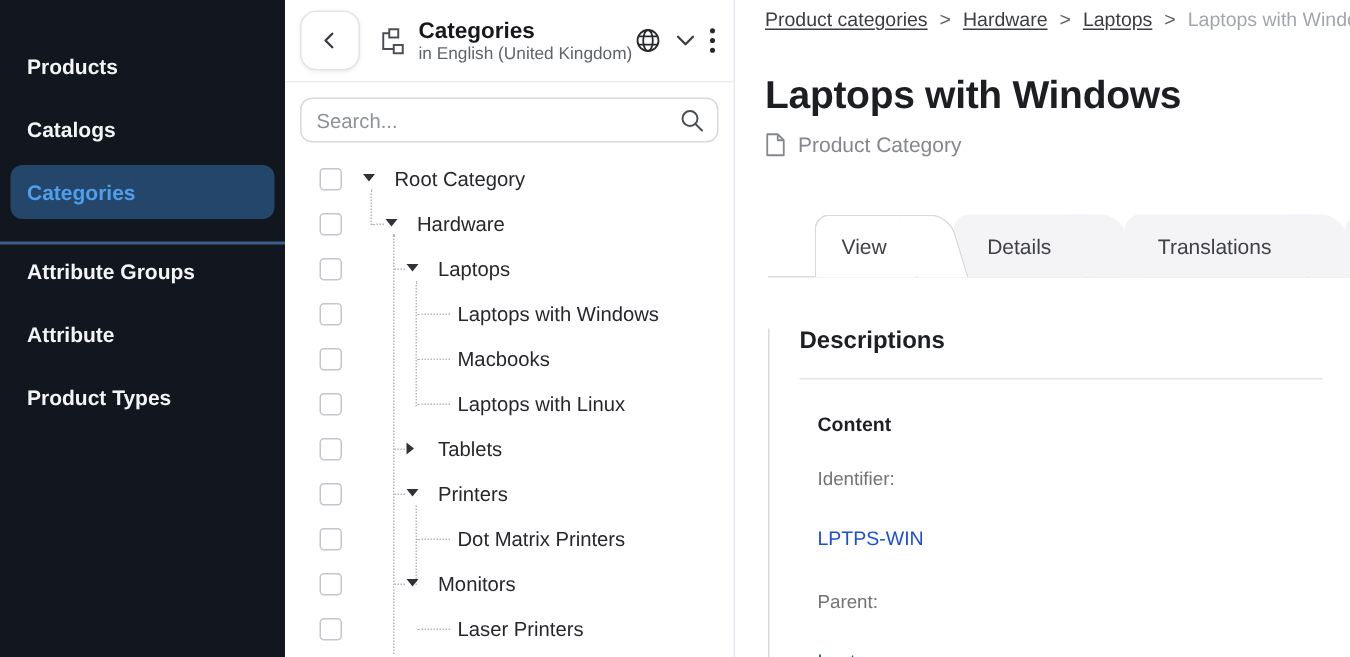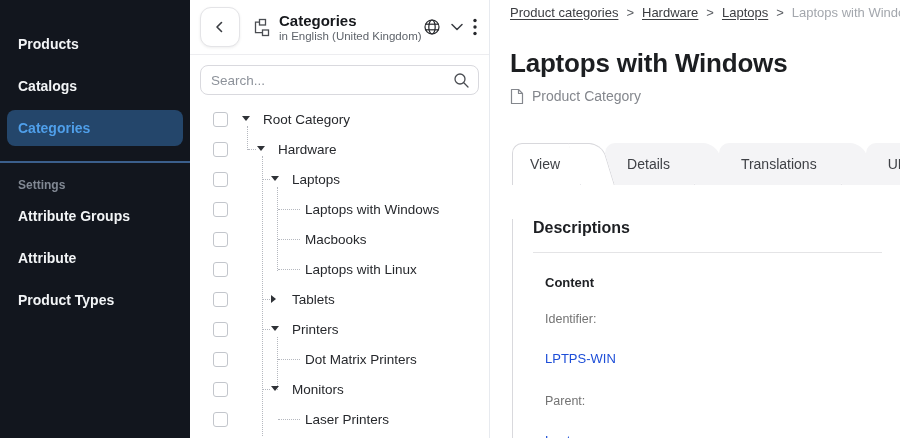--- a/index.html
+++ b/index.html
@@ -83,21 +83,21 @@
   .tab .bgl, .tab .bgr { position:absolute; top:0; bottom:0; background:#f4f4f6; }
   .tab .bgl { left:0; right:22px; border-radius:10px 0 0 0; }
   .tab .bgr { right:0; width:34px; border-radius:0 13px 0 0;
     transform:skewX(17deg); transform-origin:0 0; }
   .tab.active { z-index:2; }
   .tab.active .bgl { background:#fff; border:1px solid #d8d8dc; border-right:0;
     border-bottom:0; }
   .tab.active .bgr { background:#fff; border:1px solid #d8d8dc; border-left:0;
     border-bottom:0; }
   .tab-label { position:relative; font-size:14px; color:#3f4146; }
-  .tab-view { padding:0 42px 0 18px; }
+  .tab-view { padding:0 42px 0 18px;margin-left:31px; }
   .tab-details { padding:0 46px 0 22px; }
   .tab-translations { padding:0 46px 0 22px; }
   .tab-url { padding:0 44px 0 22px; }
 
   .card-body { border-left:1px solid #d9d9dd; min-height:250px; }
   .section-heading { margin:34px 0 0 20px; font-size:16px; font-weight:700; color:#1d1f23; }
   .section-rule { margin:15px 18px 0 20px; border:0; border-top:1px solid #e4e4e6; }
   .group-heading { margin:22px 0 0 32px; font-size:13px; font-weight:700; color:#1d1f23; }
   .field-label { margin:22px 0 0 32px; font-size:12.5px; color:#737373; }
   .field-label.second { margin-top:28px; }
@@ -112,21 +112,20 @@
     <div class="side-item">
       <span>Products</span>
     </div>
     <div class="side-item">
       <span>Catalogs</span>
     </div>
     <div class="side-item active">
       <span>Categories</span>
     </div>
     <div class="side-divider"></div>
-    <div class="side-section">Settings</div>
     <div class="side-item">
       <span>Attribute Groups</span>
     </div>
     <div class="side-item">
       <span>Attribute</span>
     </div>
     <div class="side-item">
       <span>Product Types</span>
     </div>
   </aside>

